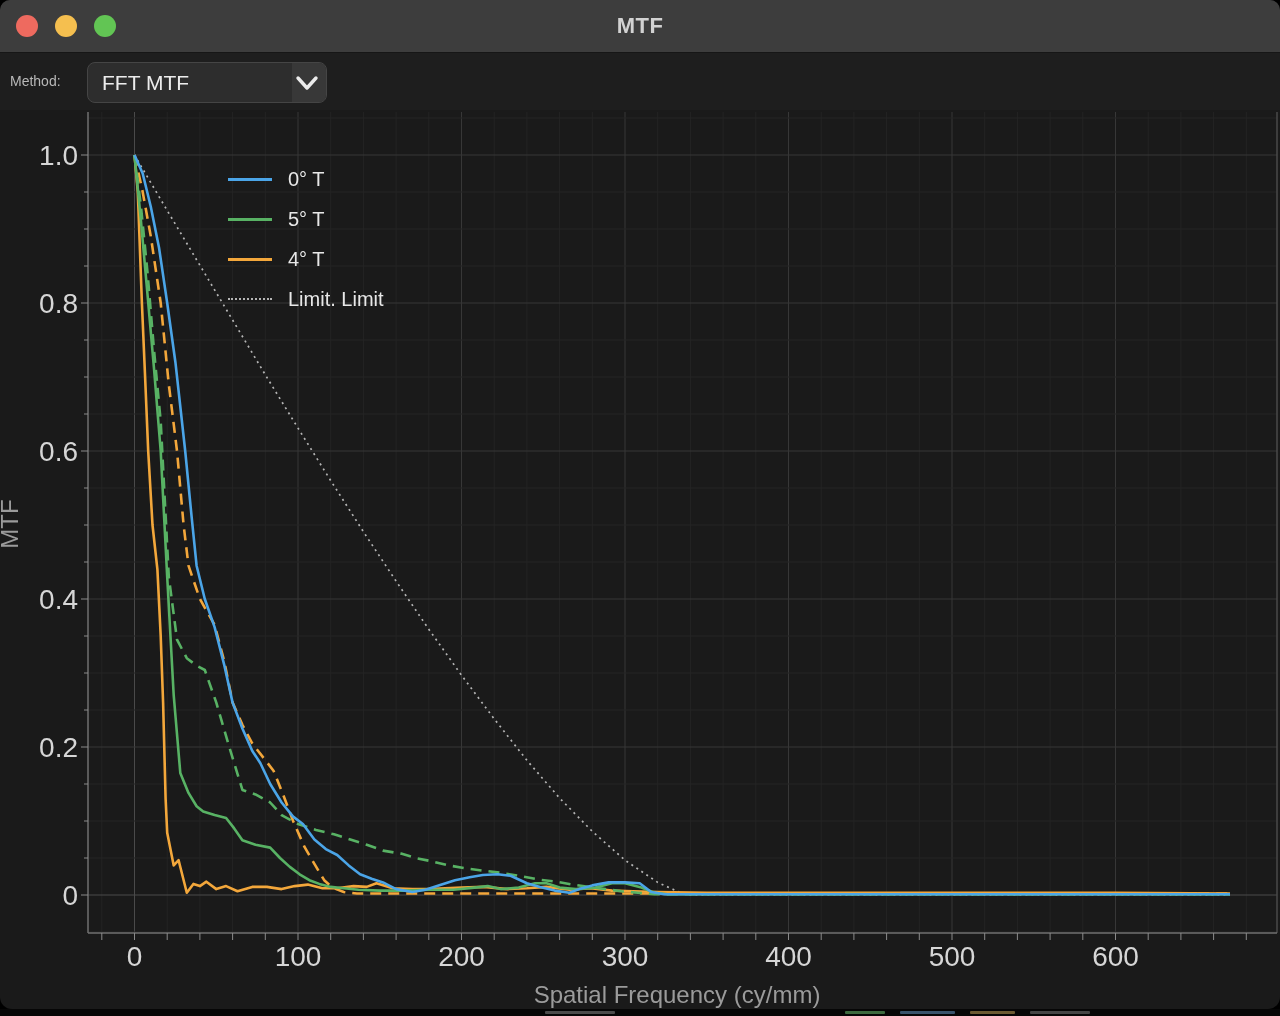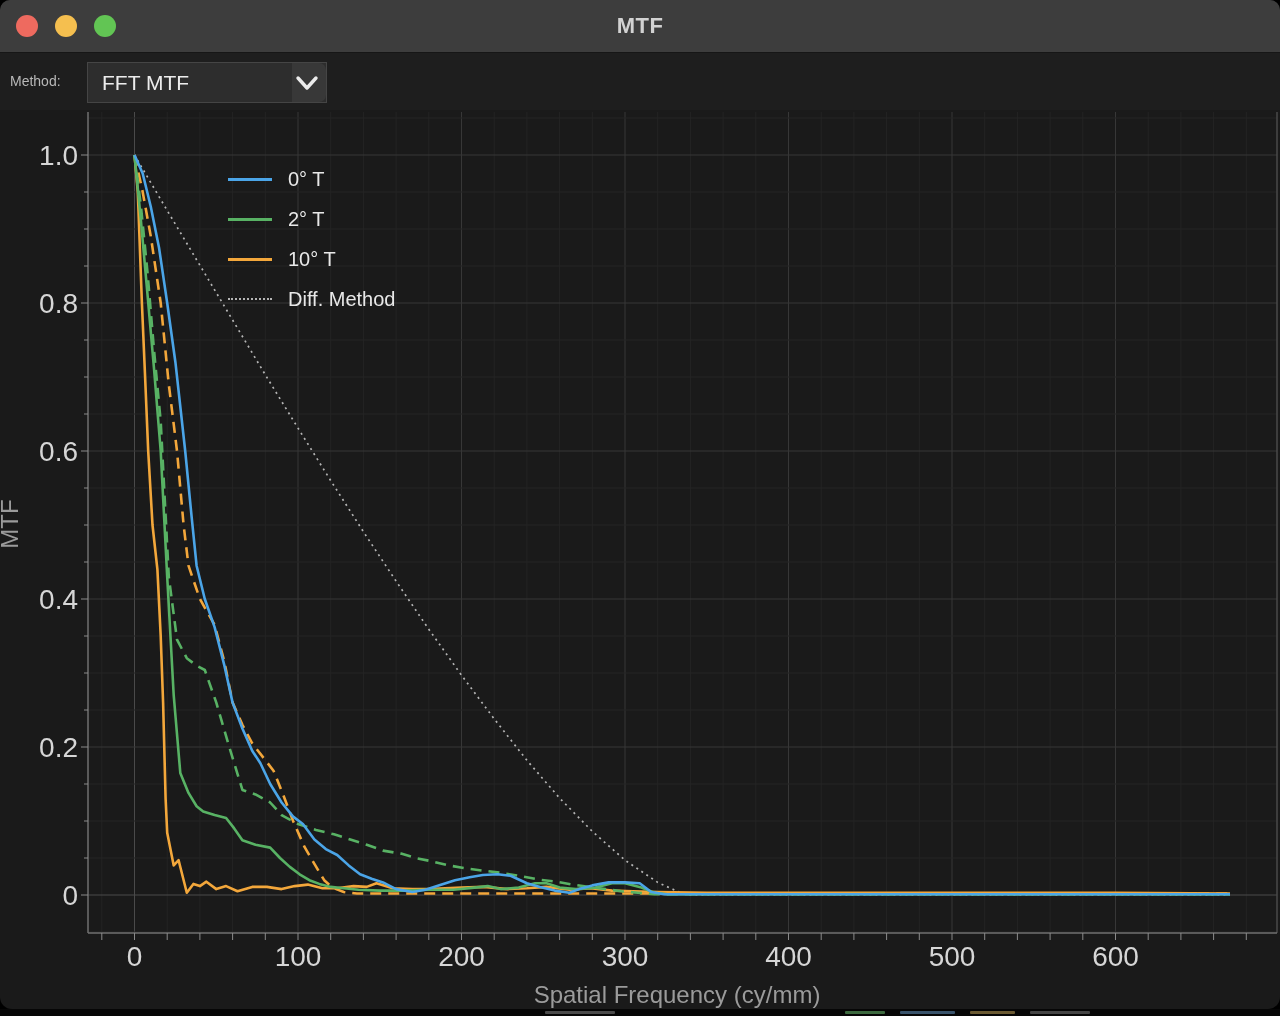--- a/index.html
+++ b/index.html
@@ -8,21 +8,21 @@
     border-radius:10px 10px 12px 12px;overflow:hidden;}
   .titlebar{position:absolute;left:0;top:0;width:100%;height:52px;background:#3d3d3d;
     border-bottom:1px solid #161616;}
   .title{position:absolute;left:0;top:0;width:100%;height:52px;line-height:52px;text-align:center;
     color:#d2d2d2;font-size:22px;font-weight:bold;letter-spacing:.5px;}
   .lights{position:absolute;left:16px;top:15px;display:flex;gap:17px;}
   .light{width:22px;height:22px;border-radius:50%;}
   .toolbar{position:absolute;left:0;top:53px;width:100%;height:57px;background:#1e1e1e;}
   .method-label{position:absolute;left:10px;top:0;height:57px;line-height:57px;color:#b8b8b8;font-size:14px;}
   .dropdown{position:absolute;left:87px;top:9px;width:240px;height:41px;background:#2d2d2d;
-    border:1px solid #454545;border-radius:0;box-sizing:border-box;}
+    border:1px solid #454545;border-radius:8px;box-sizing:border-box;}
   .dropdown-value{position:absolute;left:14px;top:0;height:39px;line-height:39px;color:#ececec;font-size:21px;}
   .dropdown-cap{position:absolute;right:0;top:0;width:34px;height:39px;background:#383838;
     border-radius:0 7px 7px 0;}
   .chevron{position:absolute;right:4px;top:8px;}
   .chart-layer{position:absolute;left:0;top:0;width:1280px;height:1009px;pointer-events:none;}
   .legend{position:absolute;left:228px;top:159px;}
   .legend-row{height:40px;display:flex;align-items:center;}
   .legend-swatch{width:44px;height:0;margin-right:16px;}
   .legend-label{color:#e8e8e8;font-size:20px;white-space:nowrap;}
   .backdrop-sliver{position:absolute;left:0;top:1009px;width:1280px;height:7px;background:#060606;}
@@ -202,29 +202,29 @@
     </div>
   </div>
 
   <div class="legend" id="legend">
       <div class="legend-row">
         <span class="legend-swatch" style="border-top: 3px solid rgb(75, 165, 232);"></span>
         <span class="legend-label">0° T</span>
       </div>
       <div class="legend-row">
         <span class="legend-swatch" style="border-top: 3px solid rgb(88, 178, 100);"></span>
-        <span class="legend-label">2° T</span>
+        <span class="legend-label">5° T</span>
       </div>
       <div class="legend-row">
         <span class="legend-swatch" style="border-top: 3px solid rgb(243, 167, 59);"></span>
-        <span class="legend-label">10° T</span>
+        <span class="legend-label">4° T</span>
       </div>
       <div class="legend-row">
         <span class="legend-swatch" style="border-top: 2px dotted rgb(181, 181, 181);"></span>
-        <span class="legend-label">Diff. Method</span>
+        <span class="legend-label">Limit. Limit</span>
       </div>
     </div>
 </div>
 
 <div class="backdrop-sliver">
   <div class="speck" style="left:545px;width:70px;background:#4b4b4b;"></div>
   <div class="speck" style="left:845px;width:40px;background:#3d6a3f;"></div>
   <div class="speck" style="left:900px;width:55px;background:#39536b;"></div>
   <div class="speck" style="left:970px;width:45px;background:#6b5a32;"></div>
   <div class="speck" style="left:1030px;width:60px;background:#454545;"></div>

